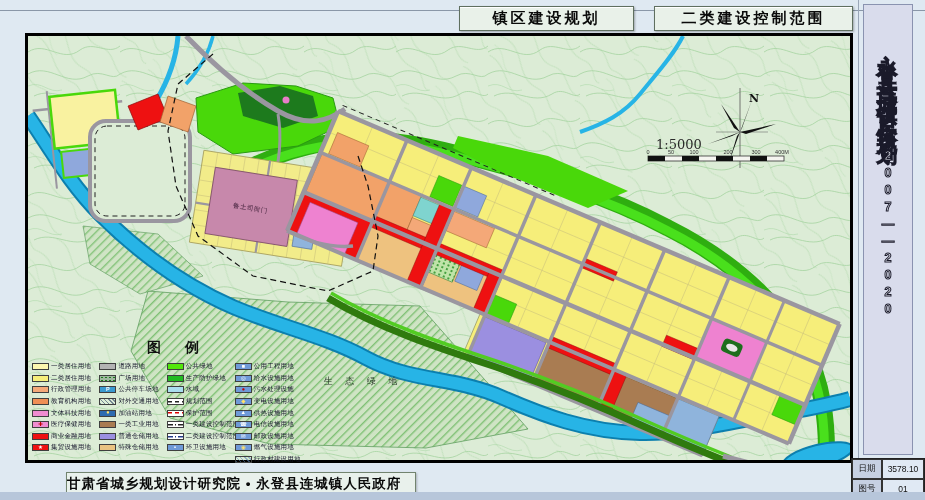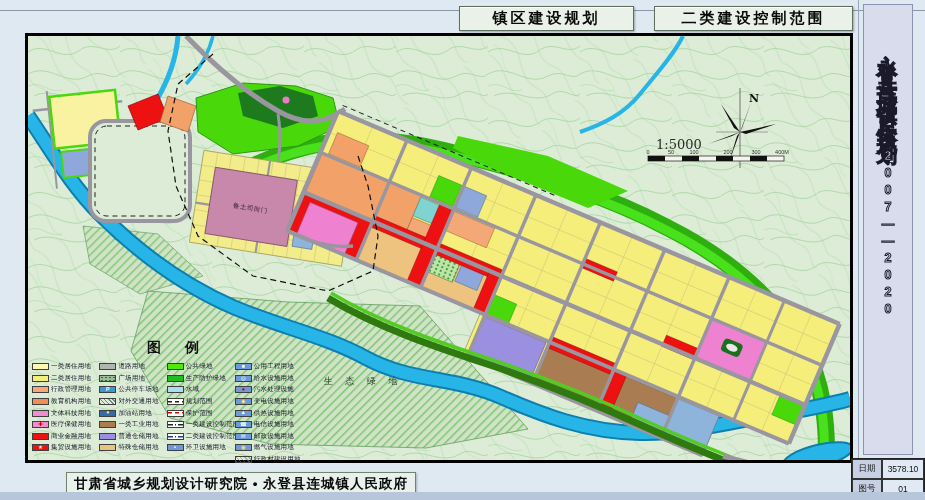--- a/index.html
+++ b/index.html
@@ -66,21 +66,21 @@
     display:grid;grid-template-columns:30px 1fr;grid-template-rows:1fr 1fr;
   }
   .info-cell{display:flex;align-items:center;justify-content:center;font-size:8.5px;font-weight:normal;color:#111;border:0.5px solid #333;box-sizing:border-box}
   .info-label{background:#c6d0e2}
   .info-value{background:#e0e9f4}
 
   
   .credit{
     position:absolute;left:66px;top:472px;width:348px;height:21px;
     background:#e9f1ec;border:1px solid #72846f;box-shadow:1px 1px 2px rgba(0,0,0,.25);
-    display:flex;align-items:center;justify-content:center;
+    display:flex;align-items:center;justify-content:flex-start;
     font-size:13.5px;font-weight:bold;letter-spacing:1px;color:#0a0a0a;
   }
   .bottom-strip{position:absolute;left:0;top:492px;width:925px;height:8px;background:#b7c6da}
 </style>
 </head>
 <body>
 
 <div class="topline"></div>
 <div class="titlebox" id="tb1">
   <span>镇区建设规划</span>

